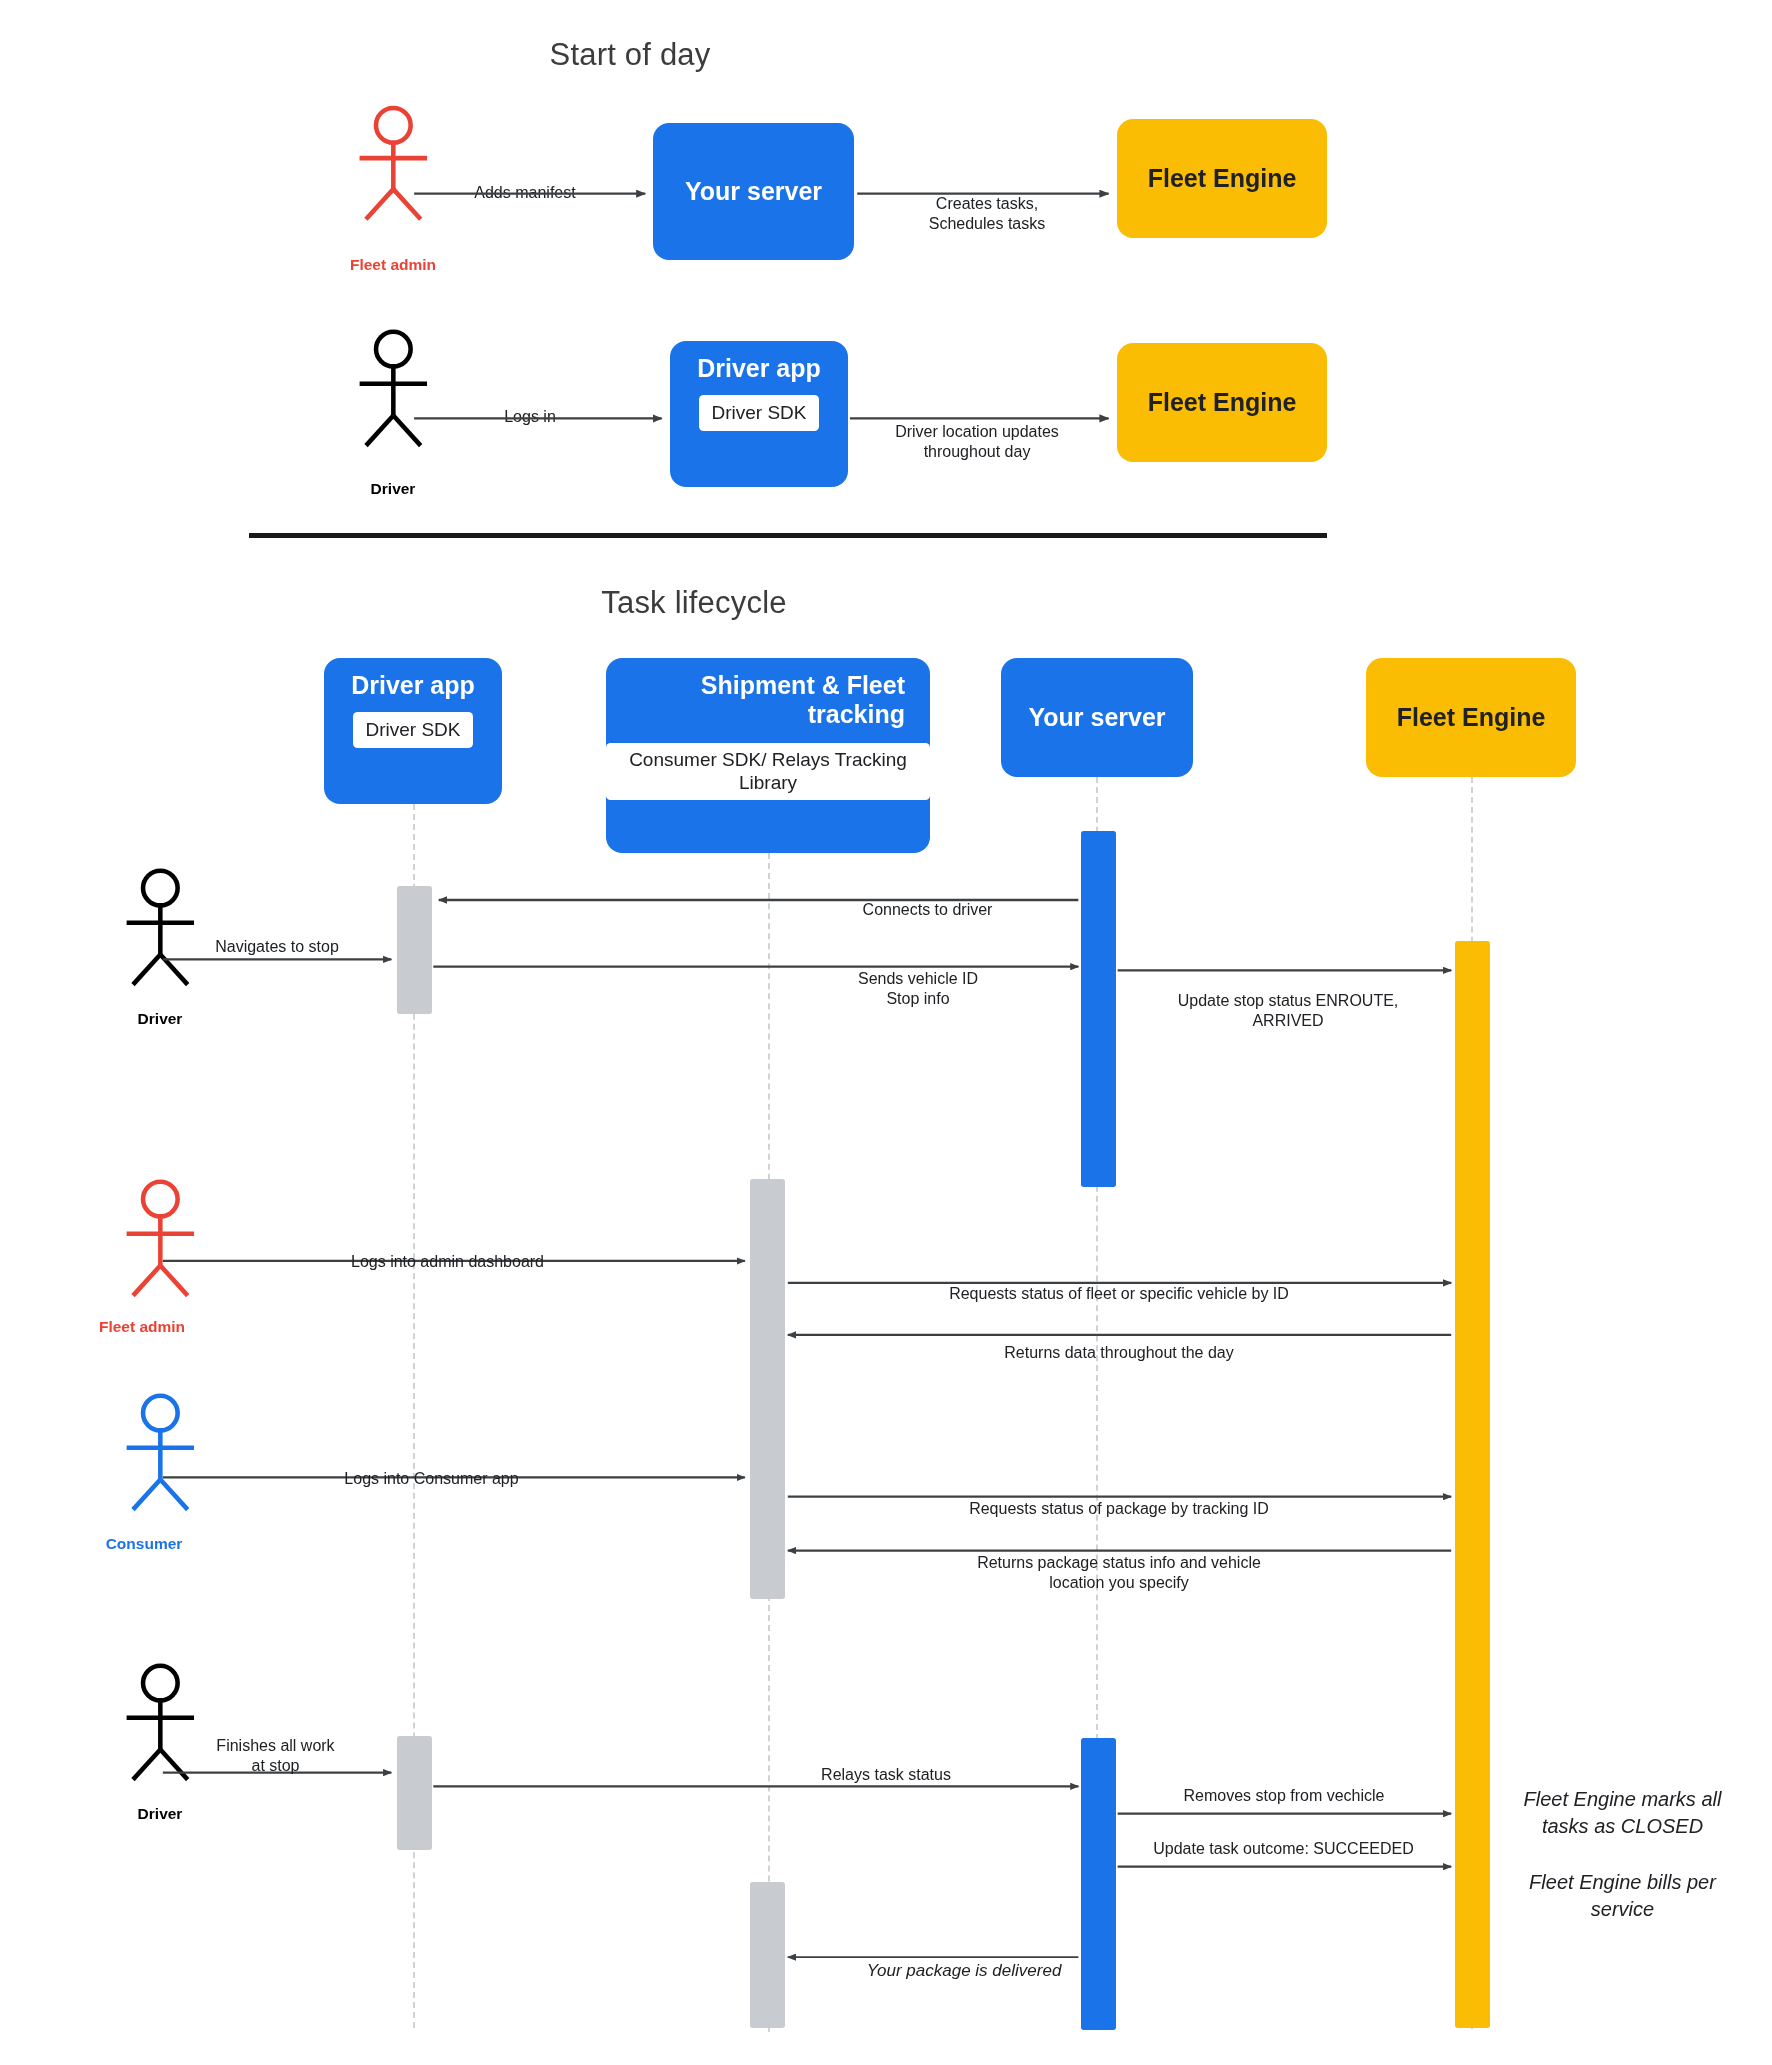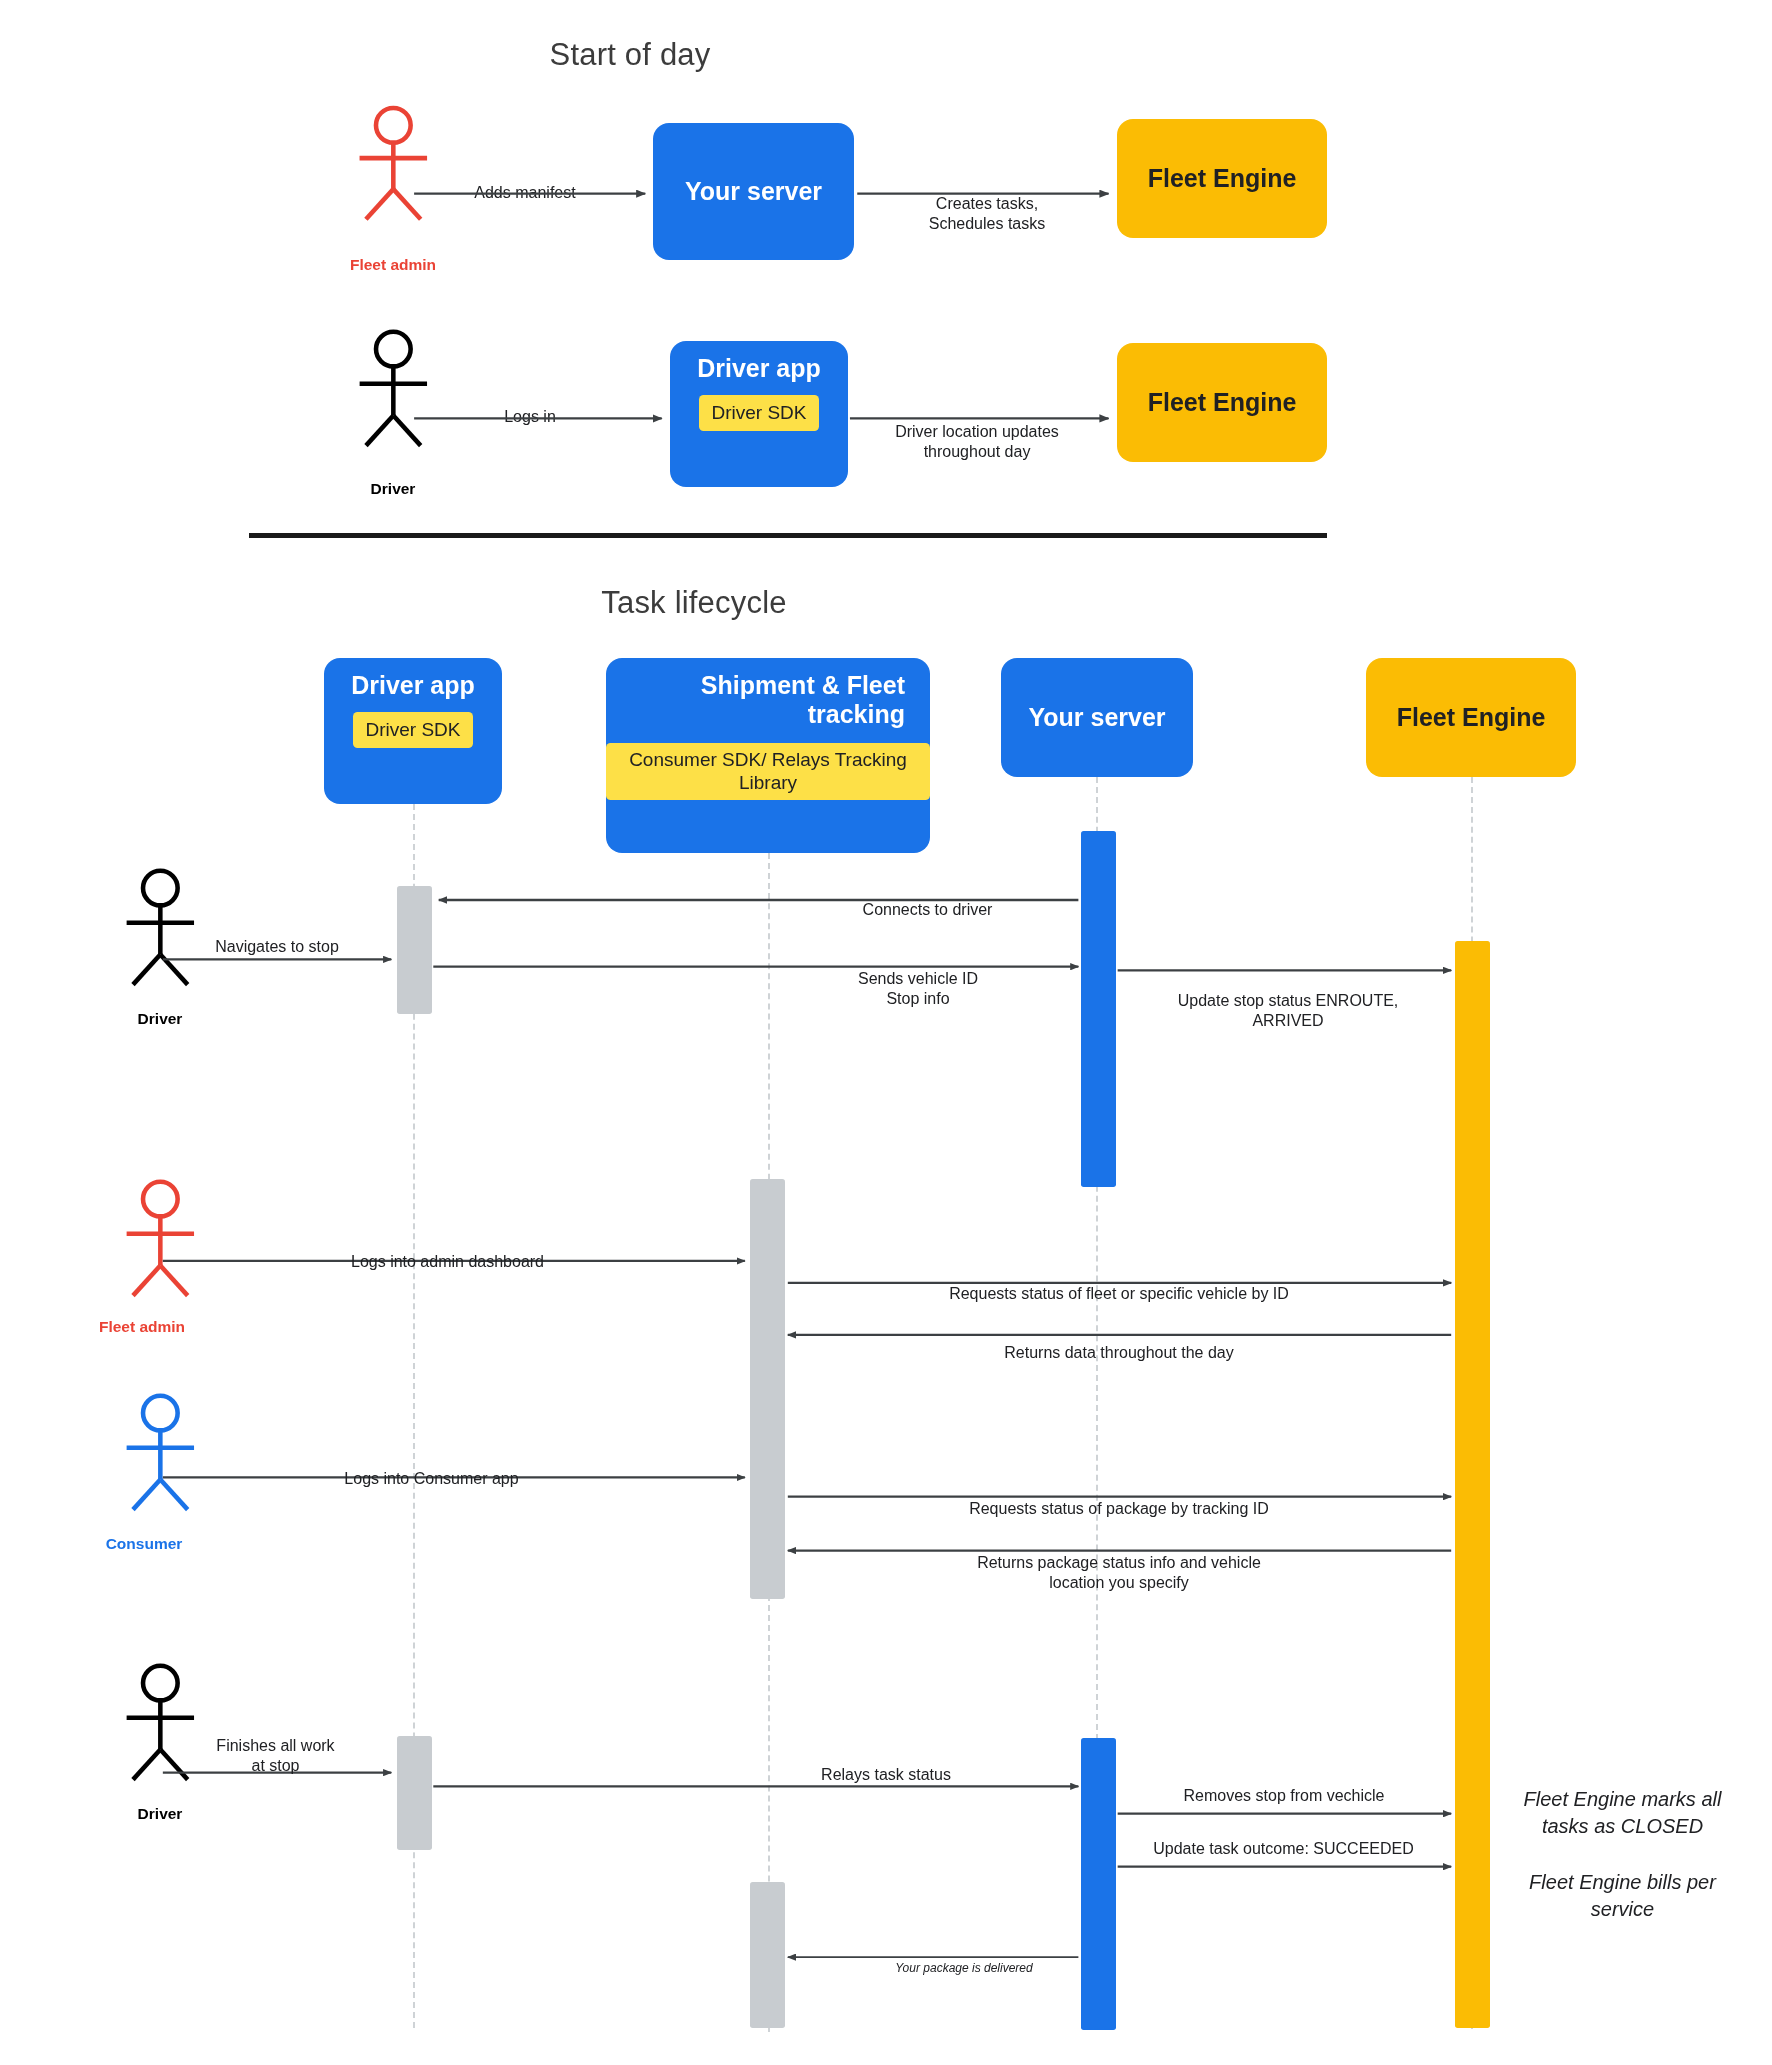--- a/index.html
+++ b/index.html
@@ -38,21 +38,21 @@
     box-sizing: border-box;
   }
   .box-blue { background: #1a73e8; color: #ffffff; }
   .box-yellow { background: #fbbc04; color: #202124; }
   .box-title {
     font-weight: bold;
     font-size: 25px;
     line-height: 1.15;
   }
   .sdk-chip {
-    background: #fde047;
+    background: #ffffff;
     color: #202124;
     border-radius: 4.6px;
     font-size: 19px;
     padding: 6.4px 12.8px;
     line-height: 1.18;
     text-align: center;
     font-weight: normal;
   }
 
   .actor-label {
@@ -296,21 +296,21 @@
 
   <div class="abs edge-label" style="left:166px; top:1736px; width:219px;">Finishes all work
 at stop</div>
 
   <div class="abs edge-label" style="left:749px; top:1765px; width:274px;">Relays task status</div>
 
   <div class="abs edge-label" style="left:1133px; top:1786px; width:302px;">Removes stop from vechicle</div>
 
   <div class="abs edge-label" style="left:1110px; top:1839px; width:347px;">Update task outcome: SUCCEEDED</div>
 
-  <div class="abs note-italic" style="left:804px; top:1960px; width:320px; font-size:12px;">Your package is delivered</div>
+  <div class="abs note-italic" style="left:804px; top:1960px; width:320px; font-size:17px;">Your package is delivered</div>
 
   <div class="abs note-italic" style="left:1499px; top:1786px; width:247px;">Fleet Engine marks all
 tasks as CLOSED</div>
   <div class="abs note-italic" style="left:1499px; top:1869px; width:247px;">Fleet Engine bills per
 service</div>
 
 </div>
 
 
 </body></html>

